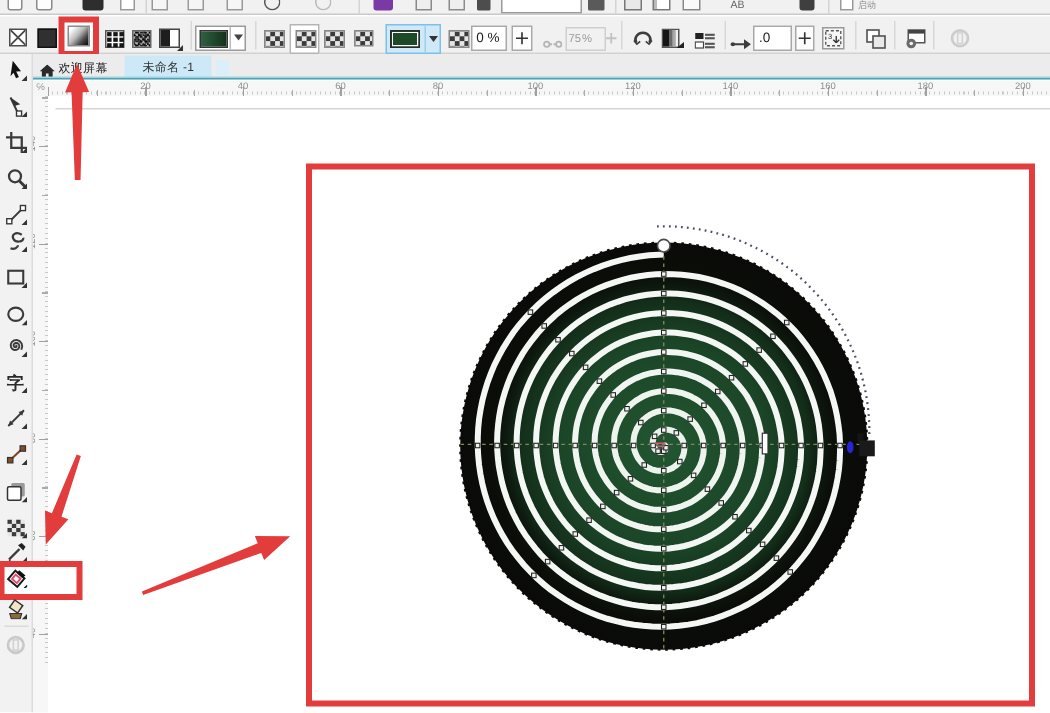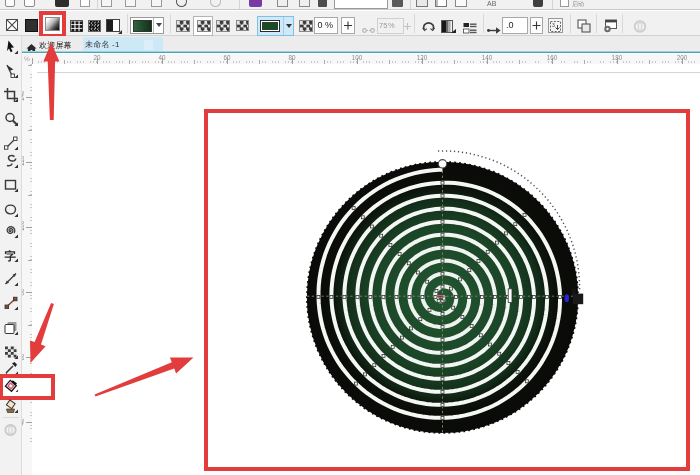--- a/index.html
+++ b/index.html
@@ -258,21 +258,21 @@
 <div class="abs" style="left:632.5px;top:8px;width:14px;height:13px;"><svg width="14" height="13">
         <circle cx="7" cy="6.5" r="5.3" fill="none" stroke="#cccccc" stroke-width="1.8"></circle>
         <rect x="5.4" y="3" width="3.2" height="7" fill="none" stroke="#d4d4d4" stroke-width="1.1"></rect>
       </svg></div>
 </div>
 <div class="abs" style="left:22px;top:36px;width:678px;height:17px;background:#ececec">
 <div class="abs" style="left:4px;top:4px;width:11px;height:10px"><svg width="11" height="10">
         <path d="M5.5 0L0.5 4.5h1.4V9h2.7V6h1.8v3h2.7V4.5h1.4z" fill="#2a2a2a"></path>
       </svg></div>
 <div class="abs" style="left:17px;top:4.5px;width:42px;height:10px;font-size:8px;line-height:10px;color:#222;letter-spacing:0.2px">欢迎屏幕</div>
-<div class="abs" style="left:61px;top:0.5px;width:80px;height:15px;background:#cde9f7;font-size:8px;line-height:15px;color:#333;padding-left:2px;letter-spacing:0.2px">未命名 -1</div>
+<div class="abs" style="left:61px;top:0.5px;width:58px;height:15px;background:#cde9f7;font-size:8px;line-height:15px;color:#333;padding-left:12px;letter-spacing:0.2px">未命名 -1</div>
 <div class="abs" style="left:122px;top:3.5px;width:9px;height:10px;background:#dbeef9"></div>
 </div>
 <div class="abs" style="left:22px;top:50.5px;width:678px;height:1.2px;background:#9fd4de"></div>
 <div class="abs" style="left:0px;top:51.7px;width:700px;height:1.6px;background:#49a3b7"></div>
 <div class="abs" style="left:22px;top:53.5px;width:10px;height:10px;background:#f5f5f5;color:#9a9a9a;font-size:6.5px;line-height:9px;text-align:center">℅</div>
 <div class="abs" style="left:32px;top:53.5px;width:668px;height:10px;background:#f7f7f7;background-image:repeating-linear-gradient(90deg,#a0a0a0 0 0.8px,transparent 0.8px 65px),repeating-linear-gradient(90deg,transparent 0 32.5px,#ababab 32.5px 33.3px,transparent 33.3px 65px),repeating-linear-gradient(90deg,transparent 0 2.55px,#c8c8c8 2.55px 3.25px);background-size:100% 6px,100% 4px,100% 2.2px;background-position:0 100%,0 100%,0 100%;background-repeat:no-repeat no-repeat;"></div>
 <div class="abs" style="left:89px;top:54px;width:16px;height:7px;font-size:6.3px;line-height:7px;color:#8c8c8c;text-align:center">20</div>
 <div class="abs" style="left:154px;top:54px;width:16px;height:7px;font-size:6.3px;line-height:7px;color:#8c8c8c;text-align:center">40</div>
 <div class="abs" style="left:219px;top:54px;width:16px;height:7px;font-size:6.3px;line-height:7px;color:#8c8c8c;text-align:center">60</div>
 <div class="abs" style="left:284px;top:54px;width:16px;height:7px;font-size:6.3px;line-height:7px;color:#8c8c8c;text-align:center">80</div>

